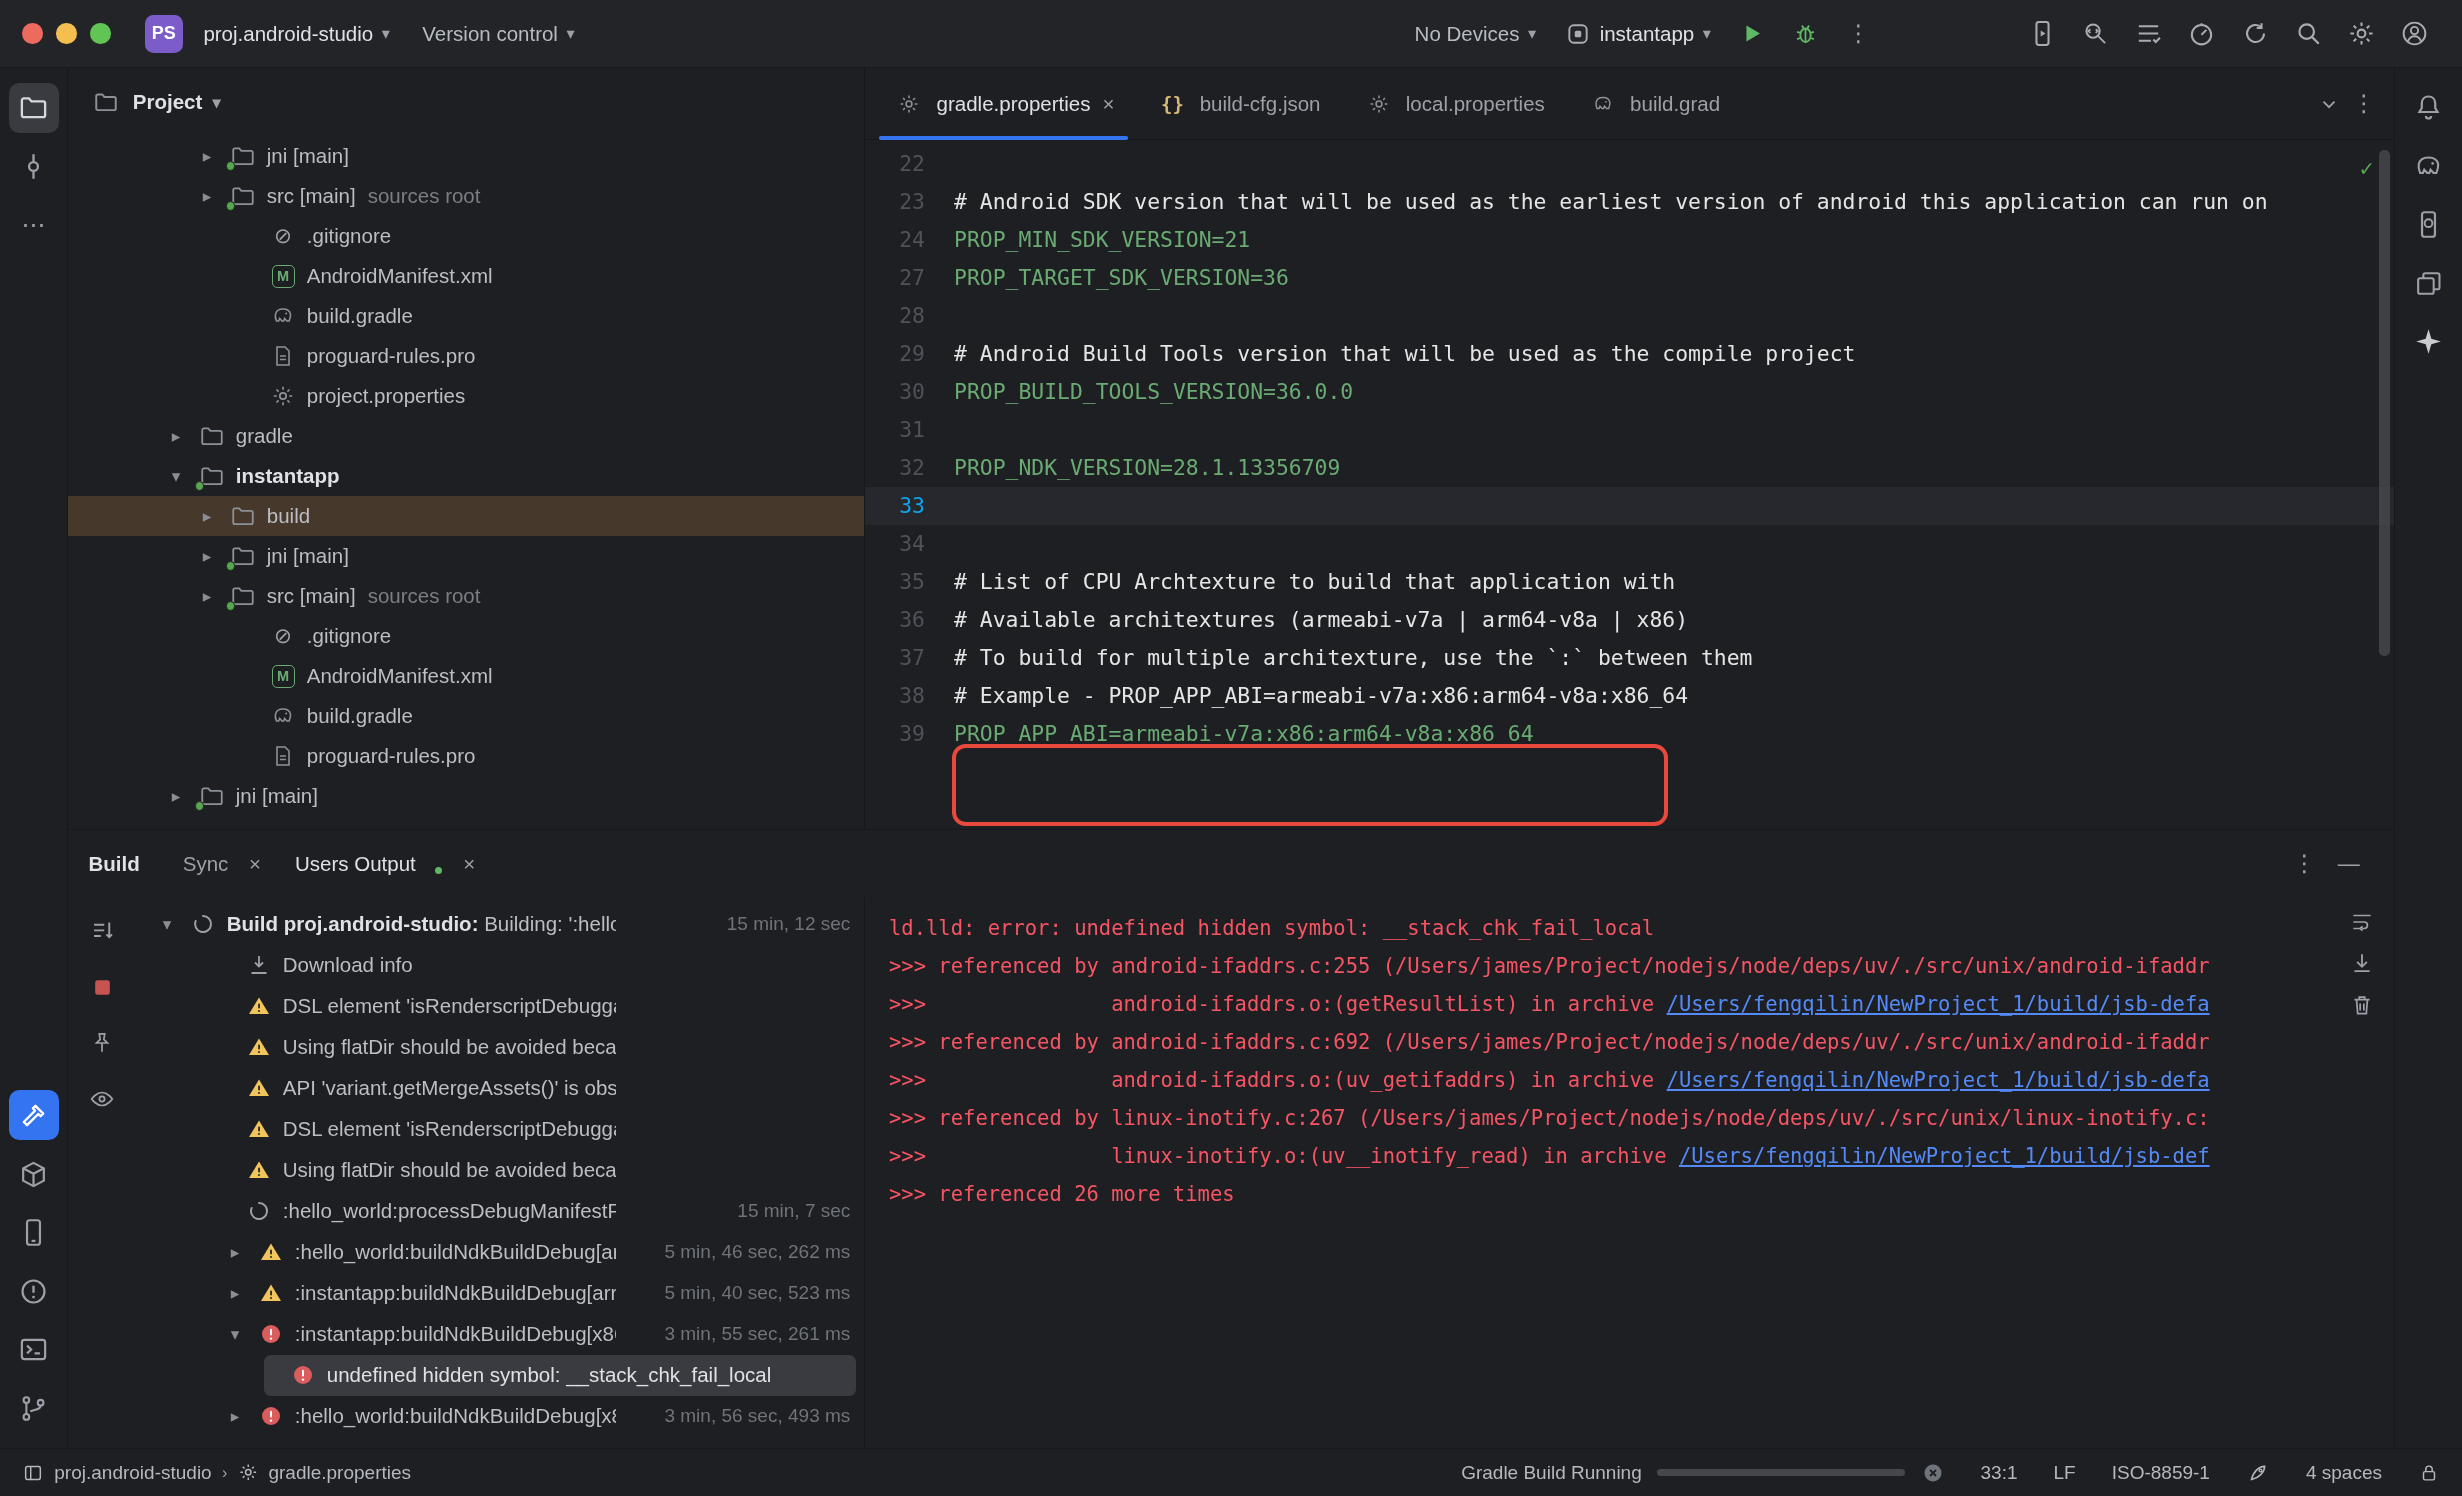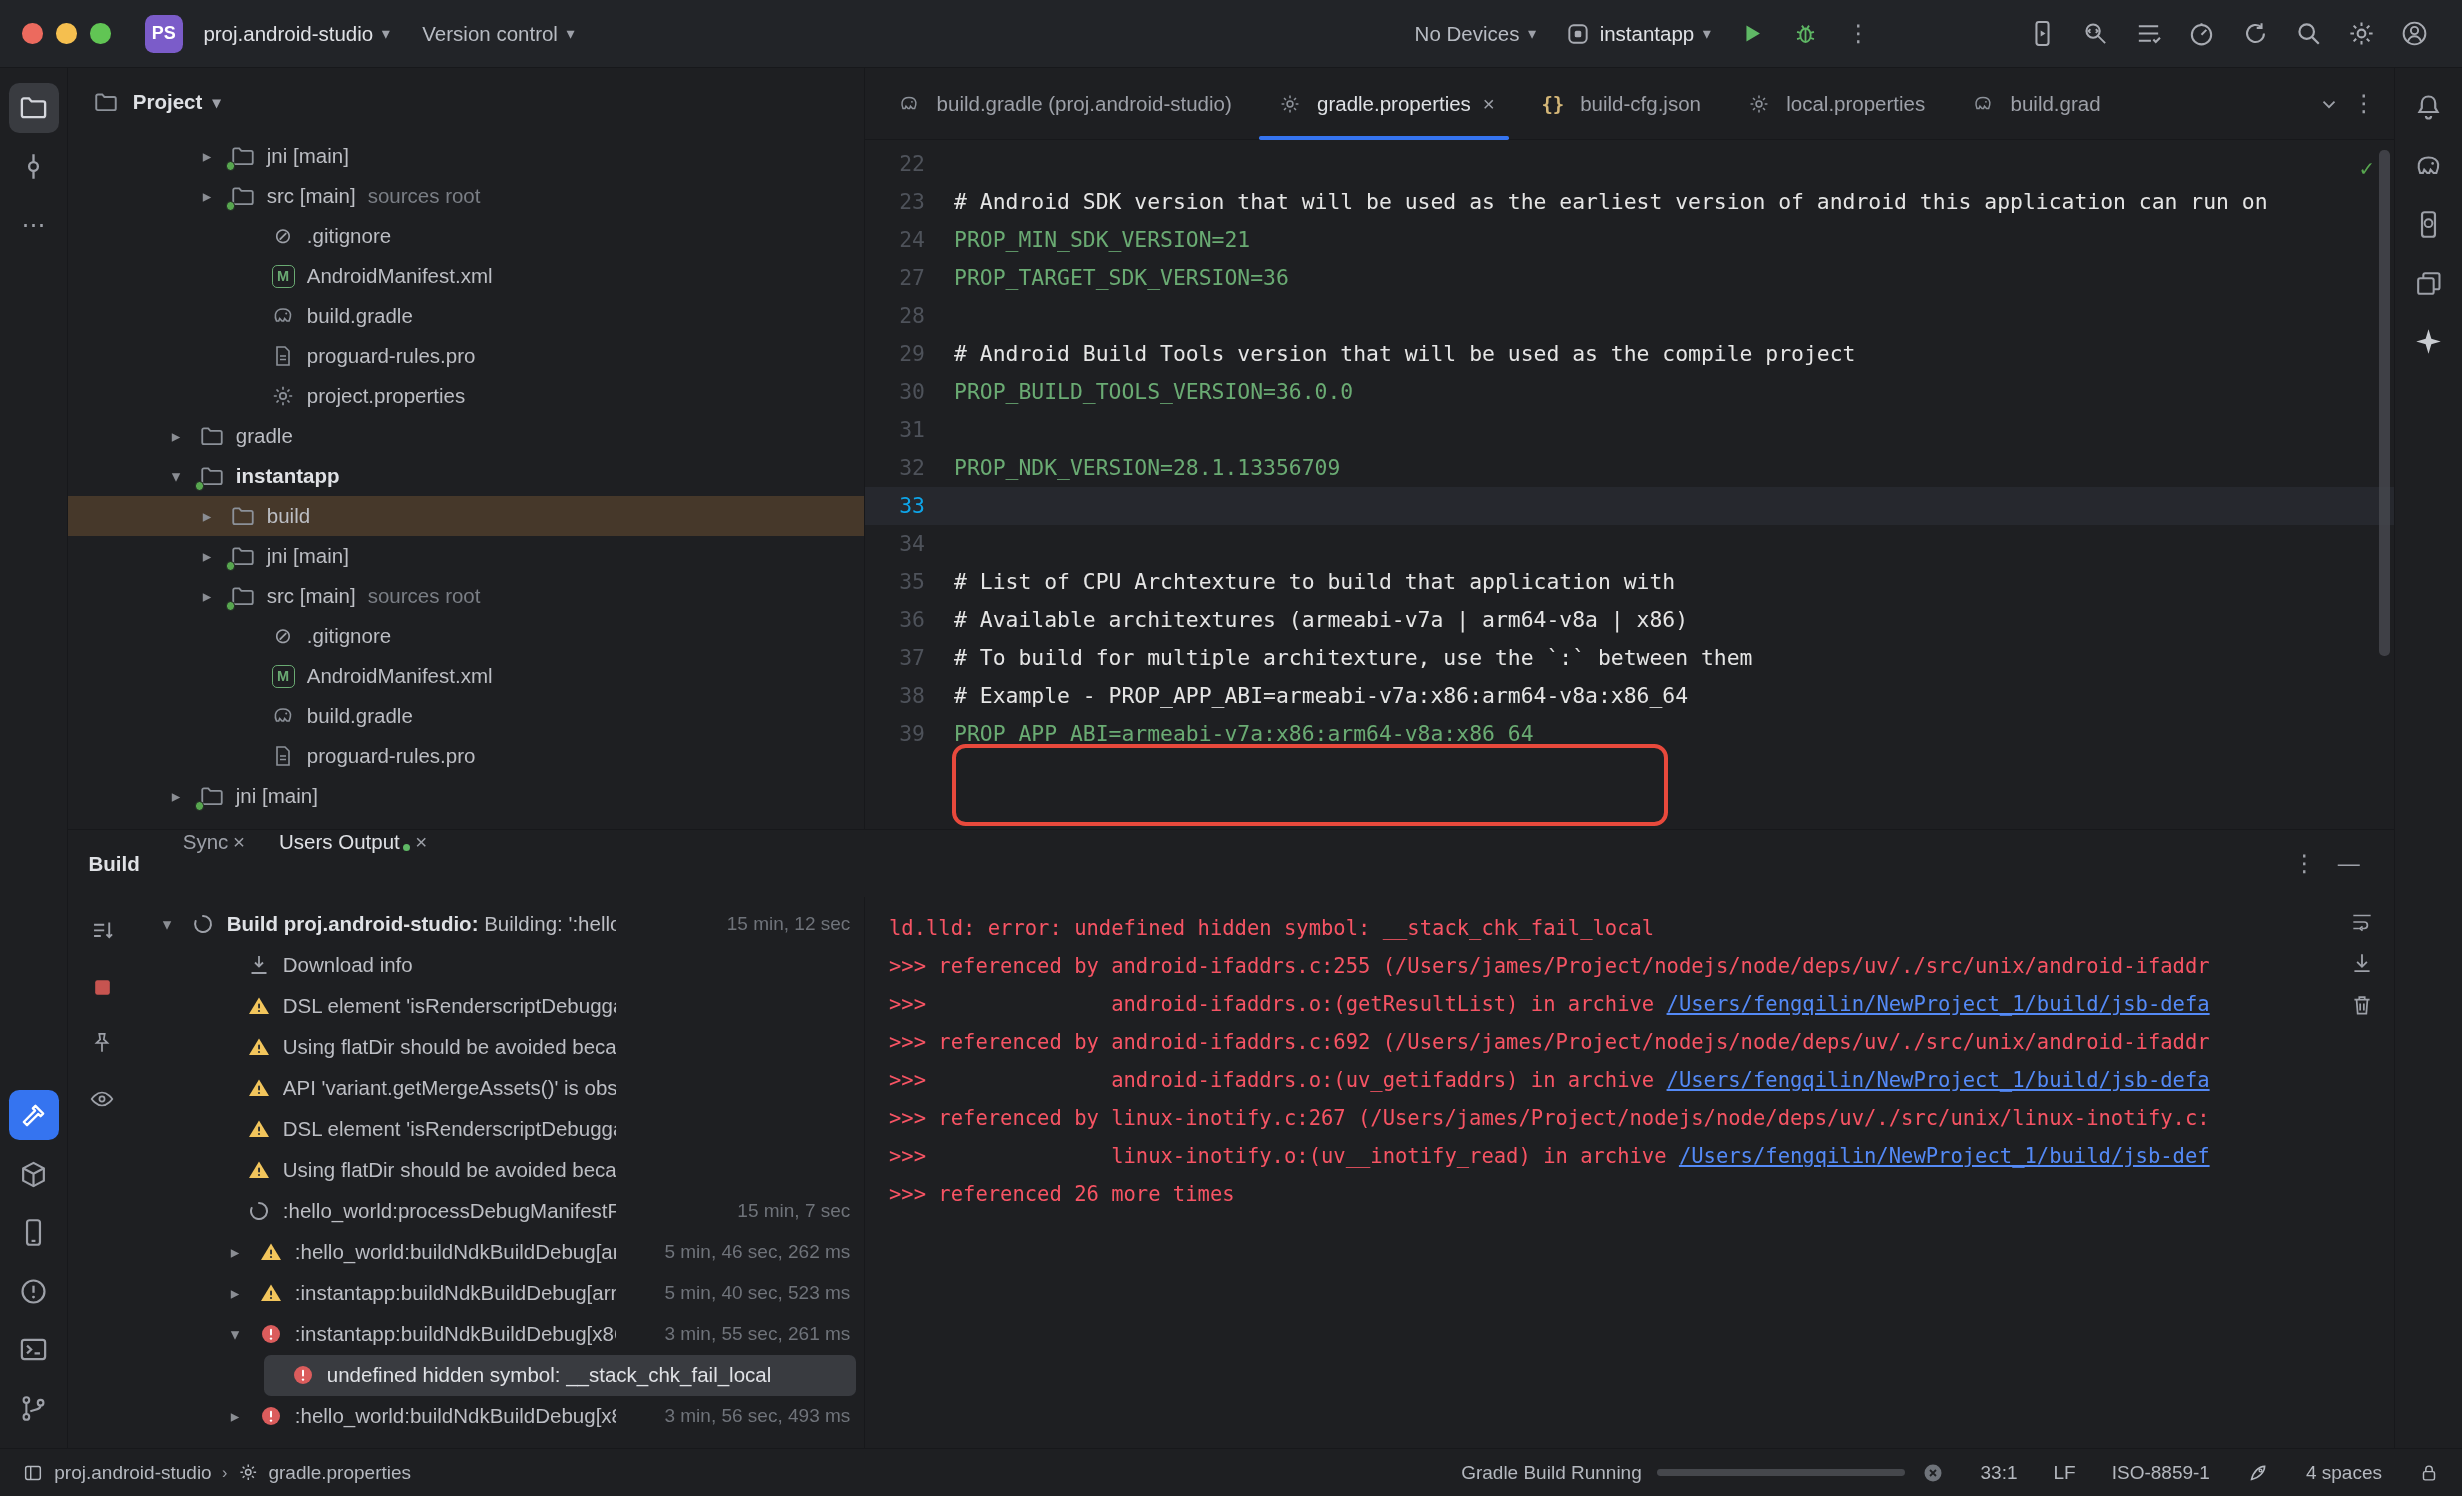--- a/index.html
+++ b/index.html
@@ -90,21 +90,21 @@
     border:4.3px solid #E8493C; border-radius:13.7px; z-index:4; pointer-events:none; }
   .echeck { position:absolute; top:15.4px; right:20.5px; color:#57A64F; font-size:23px; }
   .escroll { position:absolute; right:4.3px; top:10.3px; width:10.3px; height:506px; background:#45474C;
     border-radius:5.1px; opacity:.85; }
 
   
   .build-panel { position:absolute; left:68px; top:829px; width:2326px; height:619px;
     border-top:1.7px solid #17181B; display:flex; flex-direction:column; background:#1E1F22; }
   .bp-header { height:67px; display:flex; align-items:center; padding:0 20.5px; flex:none; }
   .bp-title { font-weight:bold; color:#DFE1E5; margin-right:26px; }
-  .bp-tab { display:flex; align-items:flex-start; gap:3px; padding:0 17px; height:67px; color:#9DA0A8; position:relative; }
+  .bp-tab { display:flex; align-items:center; gap:19px; padding:0 17px; height:67px; color:#9DA0A8; position:relative; }
   .bp-tab.active { color:#DFE1E5; }
   .rundot { width:7.7px; height:7.7px; border-radius:50%; background:#5FB865; margin-top:13.7px; }
   .bp-right { margin-left:auto; display:flex; align-items:center; gap:22px; color:#9DA0A8; padding-right:13.7px; }
   .minim { font-size:22px; color:#9DA0A8; }
 
   .bp-body { flex:1; display:flex; min-height:0; }
   .bp-tools { width:68px; flex:none; display:flex; flex-direction:column; align-items:center;
     padding-top:12px; gap:12px; color:#9DA0A8; }
   .btool { width:44px; height:44px; display:flex; align-items:center; justify-content:center; }
   .bp-tree { width:728px; flex:none; padding-top:6.8px; overflow:hidden; }
@@ -503,29 +503,20 @@
             <i class="mdot"></i>
           </span>
         <span class="tlabel">jni [main]</span>
       </div>
 
     </div>
   </section>
 
   <section class="editor-col">
     <div class="tabbar">
-      <div class="tab">
-        <span class="ticon">
-            <svg width="22" height="22" viewBox="0 0 24 24">
-              <path d="M19.5 10.2c-.6-3-3.4-5.2-7.5-5.2-4 0-6.8 2.1-7.5 5.1-.5 2.3 0 4.6 1 6.9h2.2l1-2.6 2.3 2.6h1.6l1-2.6 2.3 2.6h2.2c1-2.3 1.6-4.8 1.4-6.8z" fill="none" stroke="currentColor" stroke-width="1.6"></path>
-              <circle cx="15.2" cy="9.6" r="1" fill="currentColor"></circle>
-            </svg>
-          </span>
-        <span>build.gradle (proj.android-studio)</span>
-      </div>
       <div class="tab active">
         <span class="ticon">
             <svg width="22" height="22" viewBox="0 0 24 24">
               <circle cx="12" cy="12" r="3.2" fill="none" stroke="currentColor" stroke-width="1.7"></circle>
               <path d="M12 2.8v3M12 18.2v3M2.8 12h3M18.2 12h3M5.5 5.5l2.1 2.1M16.4 16.4l2.1 2.1M18.5 5.5l-2.1 2.1M7.6 16.4l-2.1 2.1" stroke="currentColor" stroke-width="1.7"></path>
             </svg>
           </span>
         <span>gradle.properties</span>
         <span class="tabx">×</span>
       </div>

